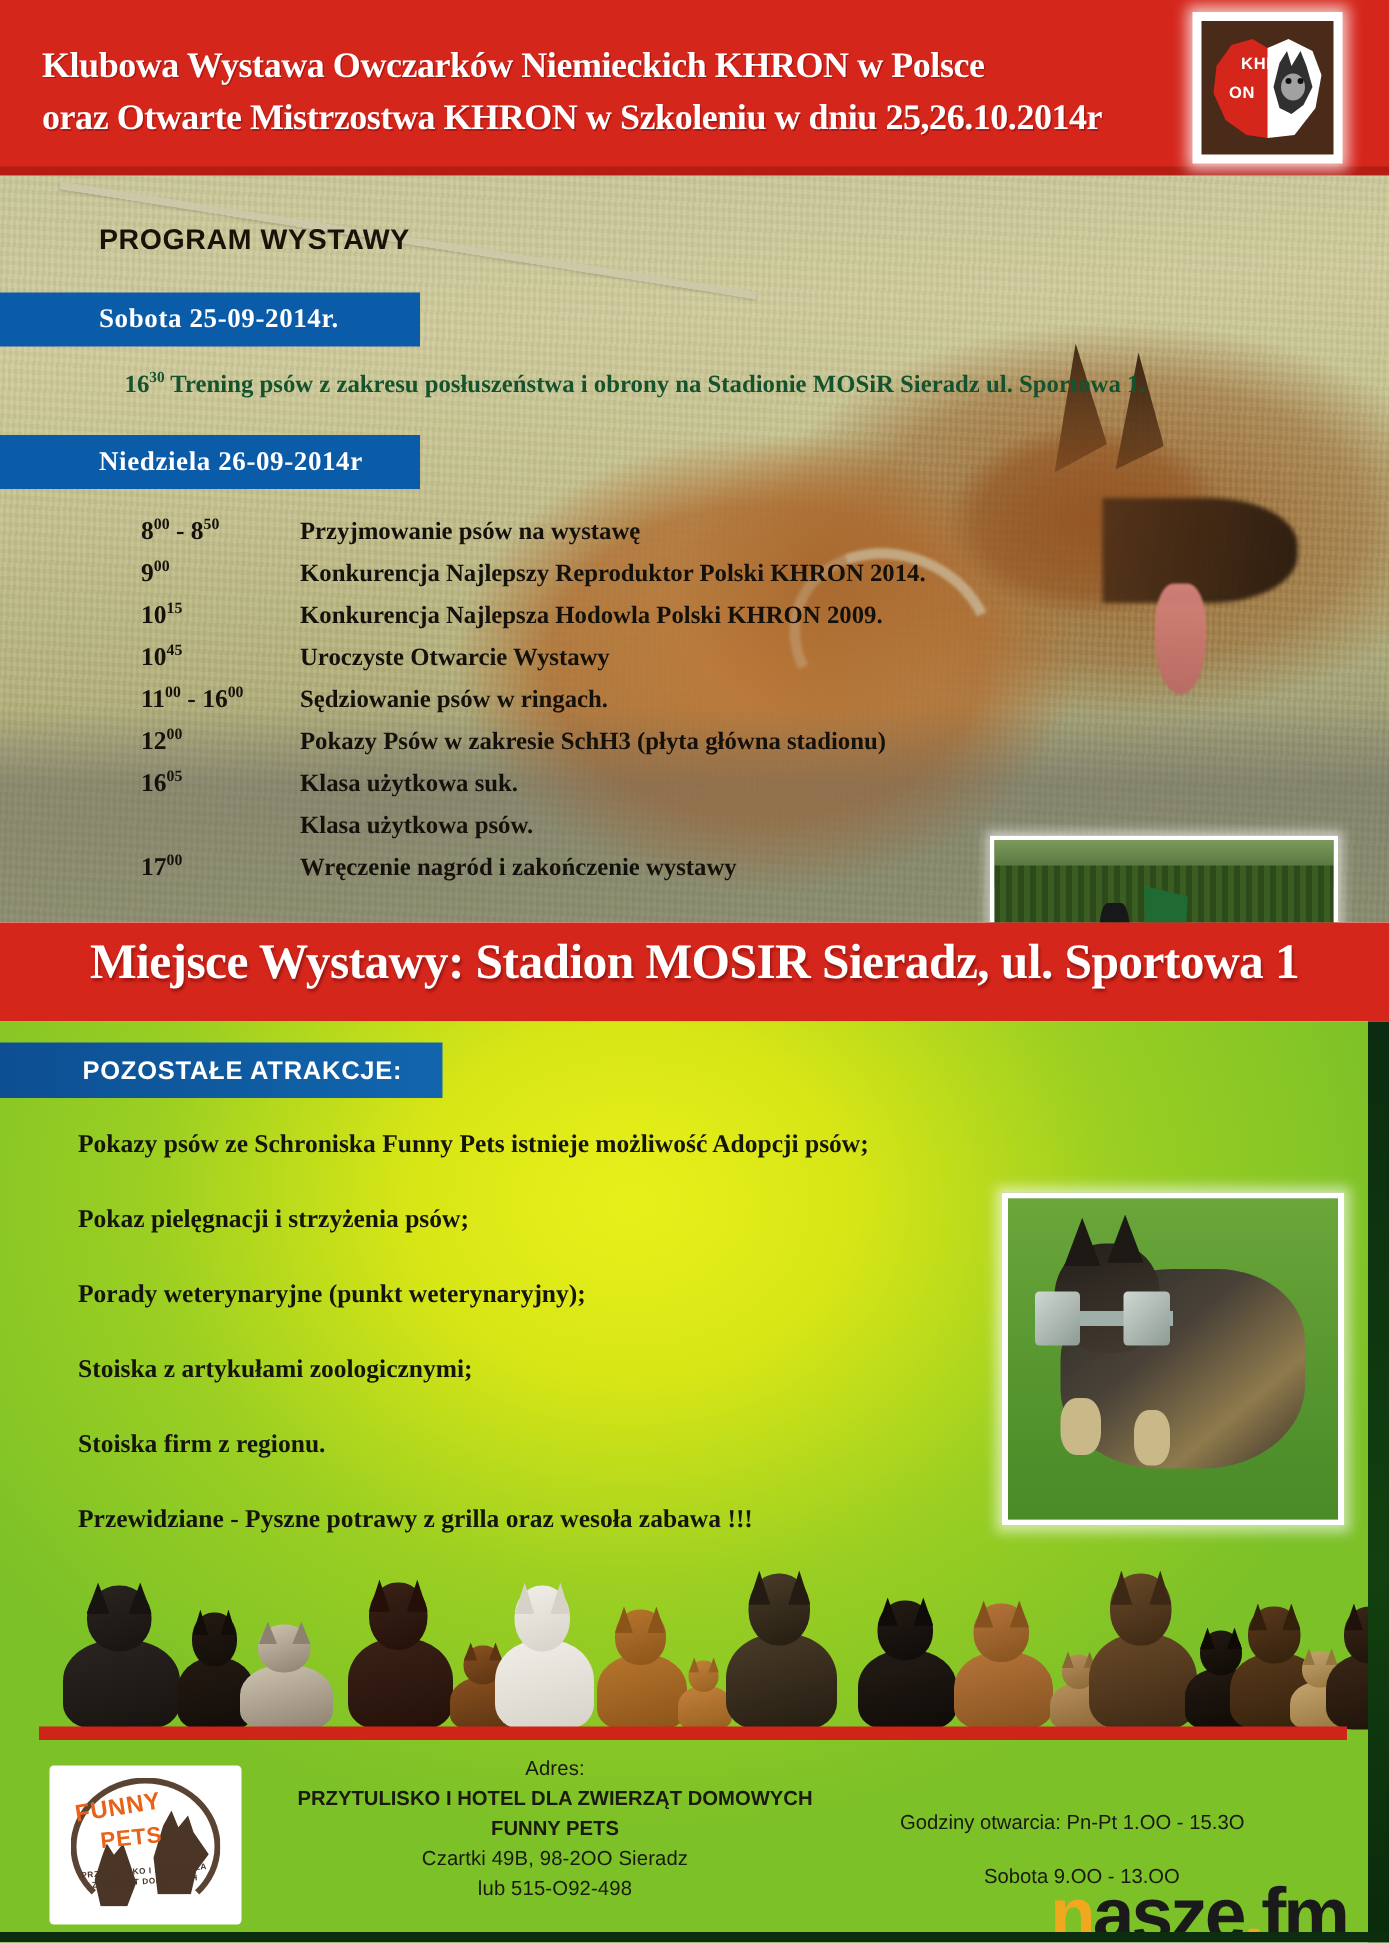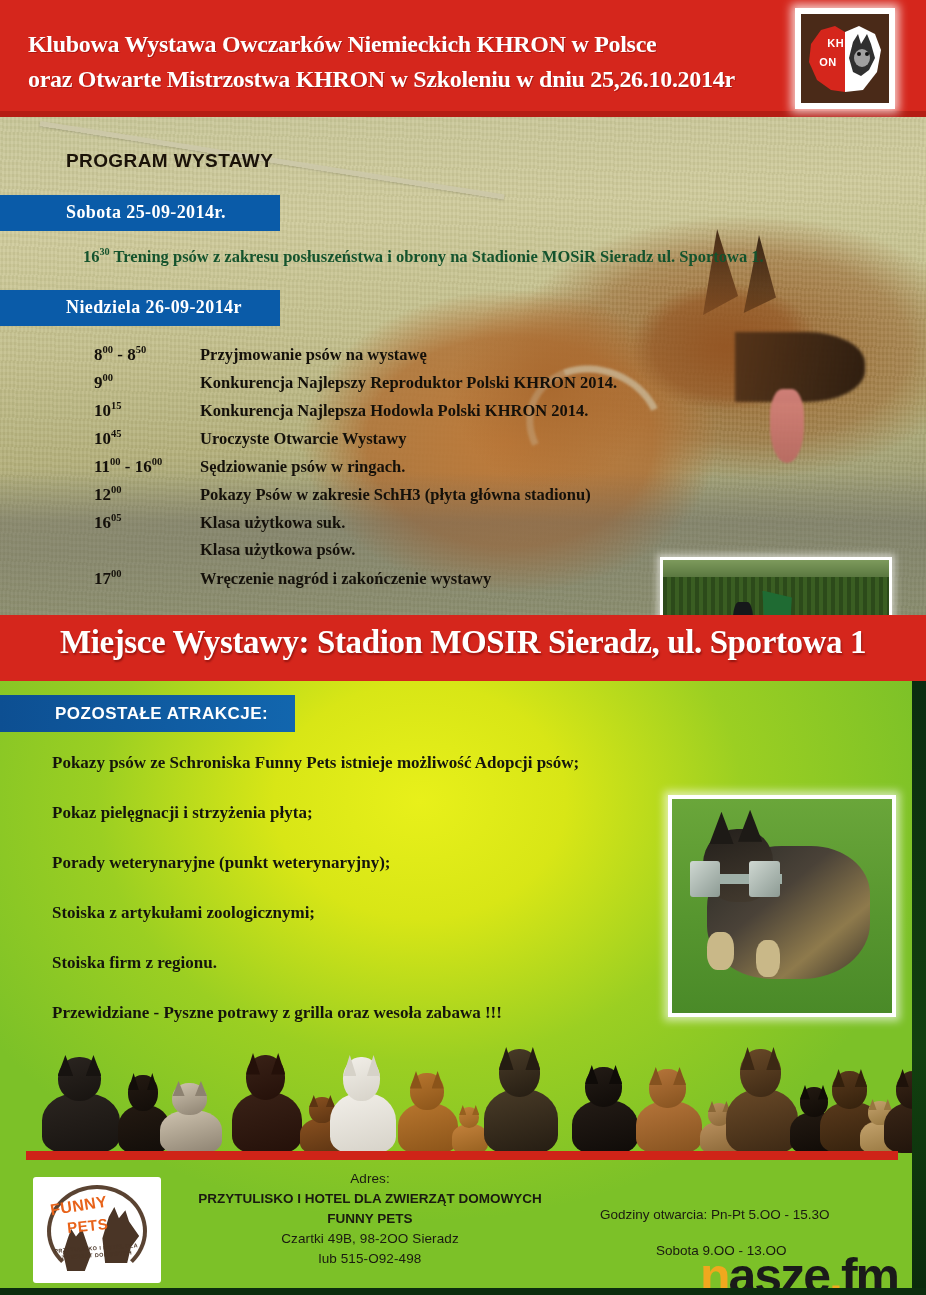--- a/index.html
+++ b/index.html
@@ -432,21 +432,21 @@
         <div class="sched-row">
           <div class="sched-time">8<sup>00</sup> - 8<sup>50</sup></div>
           <div class="sched-desc">Przyjmowanie psów na wystawę</div>
         </div>
         <div class="sched-row">
           <div class="sched-time">9<sup>00</sup></div>
           <div class="sched-desc">Konkurencja Najlepszy Reproduktor Polski KHRON 2014.</div>
         </div>
         <div class="sched-row">
           <div class="sched-time">10<sup>15</sup></div>
-          <div class="sched-desc">Konkurencja Najlepsza Hodowla Polski KHRON 2014.</div>
+          <div class="sched-desc">Konkurencja Najlepsza Hodowla Polski KHRON 2009.</div>
         </div>
         <div class="sched-row">
           <div class="sched-time">10<sup>45</sup></div>
           <div class="sched-desc">Uroczyste Otwarcie Wystawy</div>
         </div>
         <div class="sched-row">
           <div class="sched-time">11<sup>00</sup> - 16<sup>00</sup></div>
           <div class="sched-desc">Sędziowanie psów w ringach.</div>
         </div>
         <div class="sched-row">
@@ -482,21 +482,21 @@
   </div>
 
   <div class="attractions">
 
     <div class="attr-bar">
       <span>POZOSTAŁE ATRAKCJE:</span>
     </div>
 
     <div class="attr-list" id="attractions-list">
         <div class="attr-item">Pokazy psów ze Schroniska Funny Pets istnieje możliwość Adopcji psów;</div>
-        <div class="attr-item">Pokaz pielęgnacji i strzyżenia płyta;</div>
+        <div class="attr-item">Pokaz pielęgnacji i strzyżenia psów;</div>
         <div class="attr-item">Porady weterynaryjne (punkt weterynaryjny);</div>
         <div class="attr-item">Stoiska z artykułami zoologicznymi;</div>
         <div class="attr-item">Stoiska firm z regionu.</div>
         <div class="attr-item">Przewidziane - Pyszne potrawy z grilla oraz wesoła zabawa !!!</div>
       </div>
 
     <div class="photo-dumbbell">
       <div class="pd-grass"></div>
       <div class="pd-dog"></div>
       <div class="pd-head"></div>
@@ -629,21 +629,21 @@
 
       <div class="address">
         <div>Adres:</div>
         <div class="strong">PRZYTULISKO I HOTEL DLA ZWIERZĄT DOMOWYCH</div>
         <div class="strong">FUNNY PETS</div>
         <div>Czartki 49B, 98-2OO Sieradz</div>
         <div>lub 515-O92-498</div>
       </div>
 
       <div class="hours">
-        <div>Godziny otwarcia:  Pn-Pt 5.OO - 15.3O</div>
+        <div>Godziny otwarcia:  Pn-Pt 1.OO - 15.3O</div>
         <div class="h2">Sobota 9.OO - 13.OO</div>
       </div>
 
       <div class="nasze">
         <span class="n">n</span><span class="rest">asze</span><span class="dot">.</span><span class="rest">fm</span>
       </div>
 
     </div>
   </div>
 

